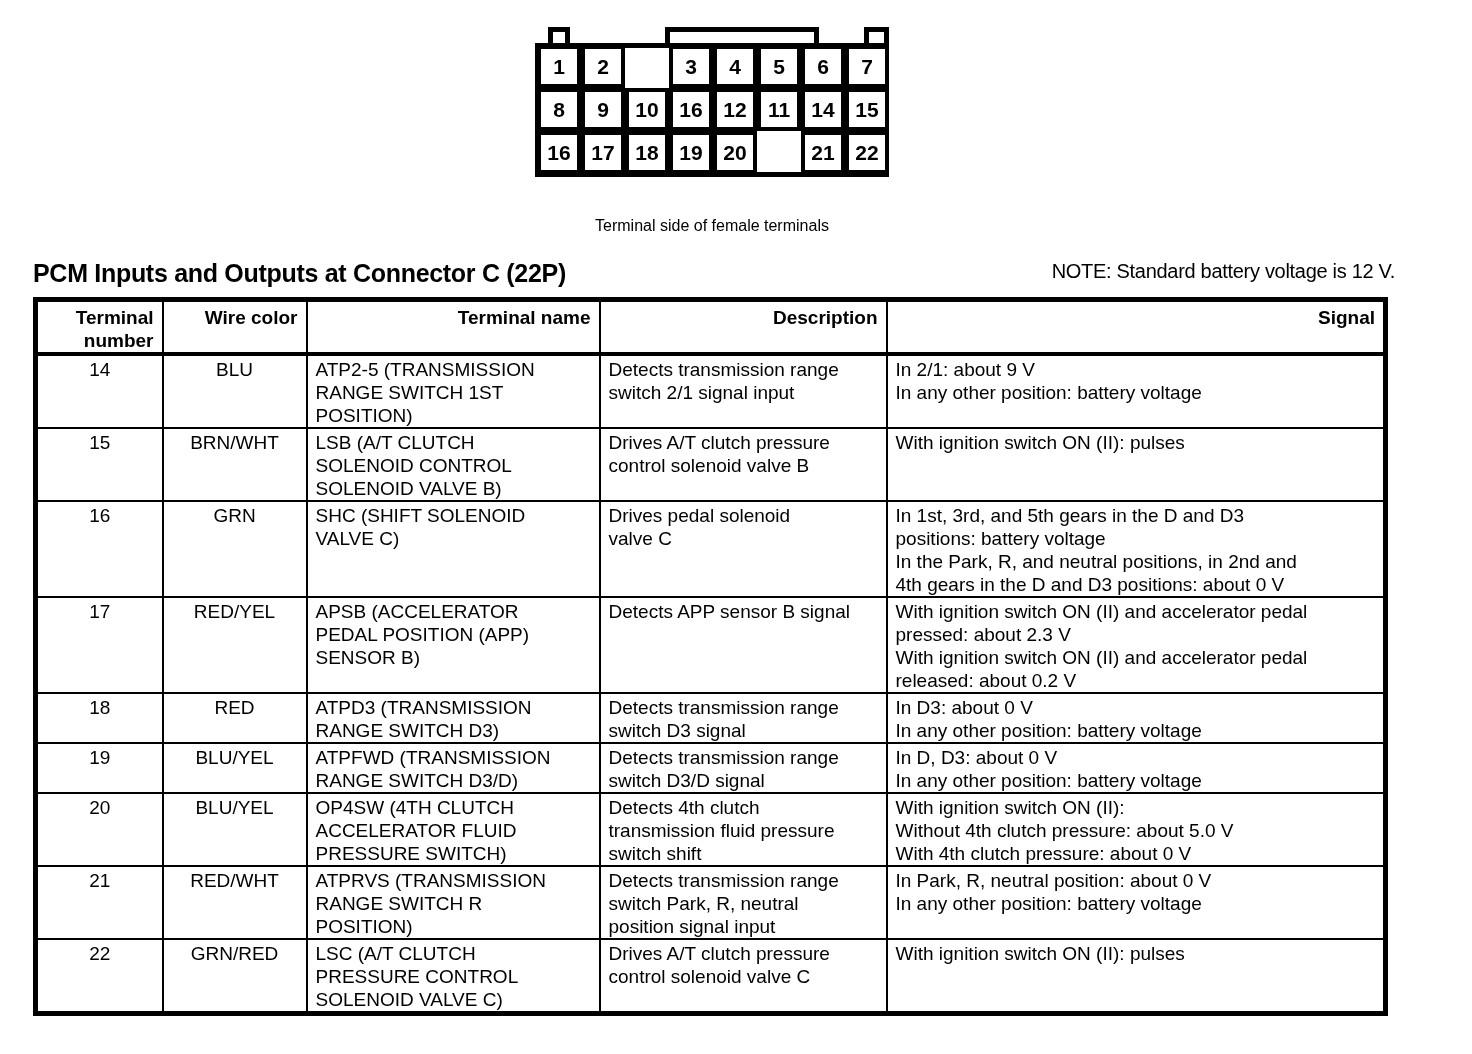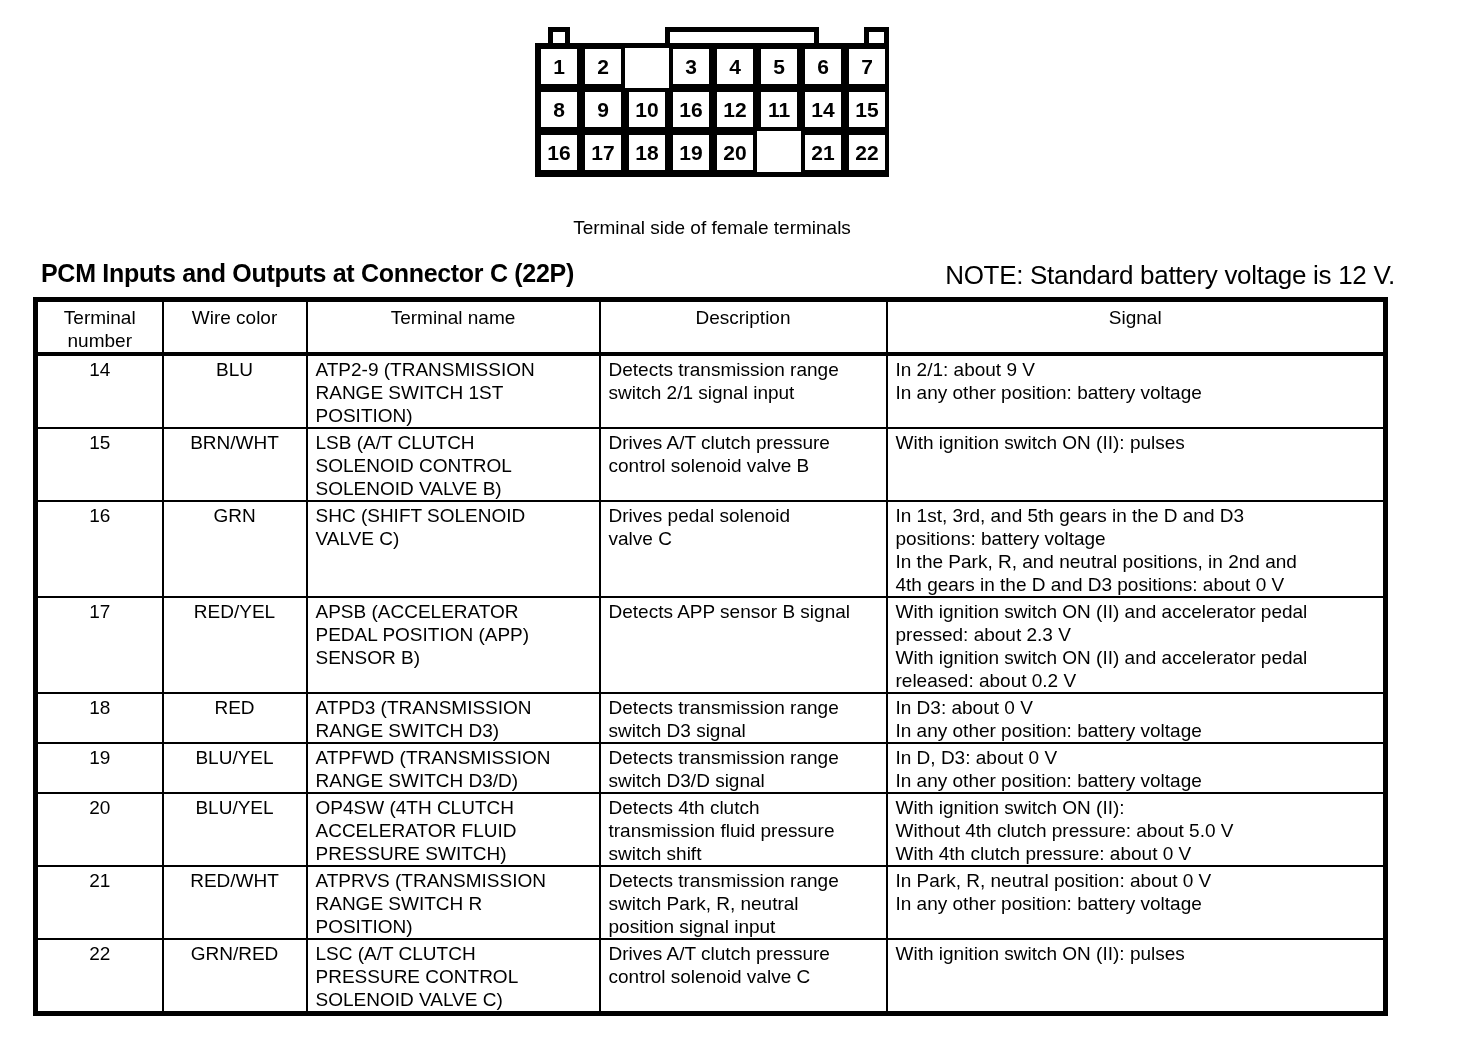--- a/index.html
+++ b/index.html
@@ -18,32 +18,32 @@
   .conn-body{position:absolute;left:0;top:16px;width:354px;height:134px;
     background:#fff;border:5px solid #000;box-sizing:border-box;z-index:2;}
   .conn-cell{position:absolute;width:44px;height:43px;background:#fff;
     border:4px solid #000;box-sizing:border-box;z-index:3;
     display:flex;align-items:center;justify-content:center;
     font-weight:bold;font-size:21px;}
   .ccol0{left:2px}.ccol1{left:46px}.ccol2{left:90px}.ccol3{left:134px}
   .ccol4{left:178px}.ccol5{left:222px}.ccol6{left:266px}.ccol7{left:310px}
   .crow0{top:18px}.crow1{top:61px}.crow2{top:104px}
   .conn-caption{position:absolute;left:495px;top:217px;width:434px;
-    text-align:center;font-size:19px;}
+    text-align:center;font-size:16px;}
   
   .page-title{position:absolute;left:33px;top:259px;font-size:25px;font-weight:bold;
-    letter-spacing:-0.3px;margin-left:8px;}
-  .note{position:absolute;top:260px;right:77px;font-size:26px;letter-spacing:-0.3px;}
+    letter-spacing:-0.3px;}
+  .note{position:absolute;top:260px;right:77px;font-size:20px;letter-spacing:-0.3px;}
   
   table.pcm{position:absolute;left:33px;top:297px;border-collapse:collapse;
     table-layout:fixed;width:1350px;border:5px solid #000;}
   table.pcm th,table.pcm td{
     border:2px solid #000;vertical-align:top;padding:2px 8px 0 8px;
     font-size:19px;line-height:23px;white-space:pre-line;overflow:hidden;}
-  table.pcm th{font-weight:normal;text-align:center;border-bottom:4px solid #000;
+  table.pcm th{font-weight:bold;text-align:right;border-bottom:4px solid #000;
     padding-top:4px;}
   td.ctr{text-align:center;}
   .rh-hdr{height:50px}
   .rh14{height:70px}.rh15{height:72px}.rh16{height:93px}.rh17{height:95px}
   .rh18{height:47px}.rh19{height:47px}.rh20{height:71px}.rh21{height:71px}
   .rh22{height:71px}
 </style>
 </head>
 <body>
 
@@ -97,21 +97,21 @@
     <th>Terminal
 number</th>
     <th>Wire color</th>
     <th>Terminal name</th>
     <th>Description</th>
     <th>Signal</th>
   </tr>
   <tr class="rh14">
     <td class="ctr">14</td>
     <td class="ctr">BLU</td>
-    <td>ATP2-9 (TRANSMISSION
+    <td>ATP2-5 (TRANSMISSION
 RANGE SWITCH 1ST
 POSITION)</td>
     <td>Detects transmission range
 switch 2/1 signal input</td>
     <td>In 2/1: about 9 V
 In any other position: battery voltage</td>
   </tr>
   <tr class="rh15">
     <td class="ctr">15</td>
     <td class="ctr">BRN/WHT</td>

